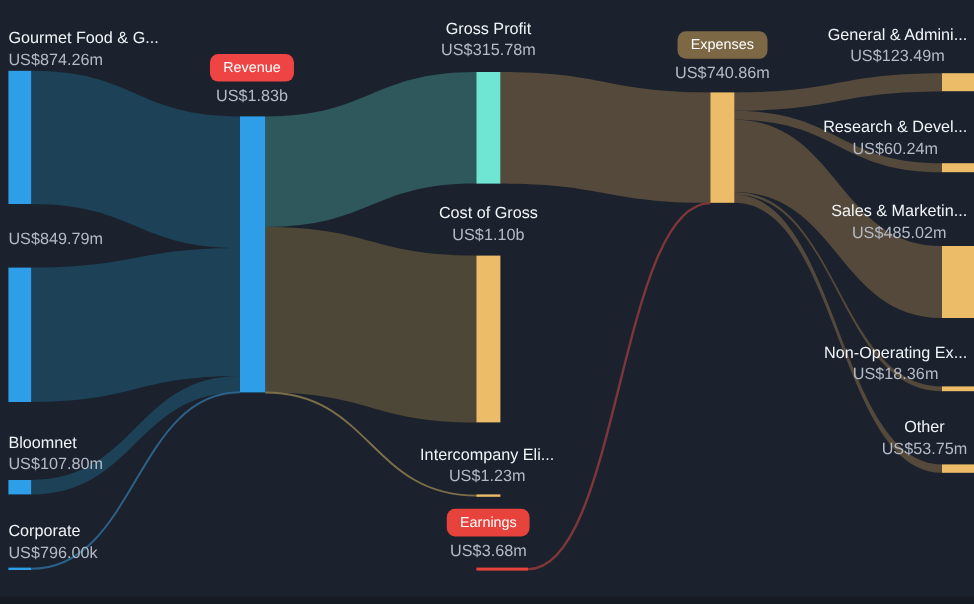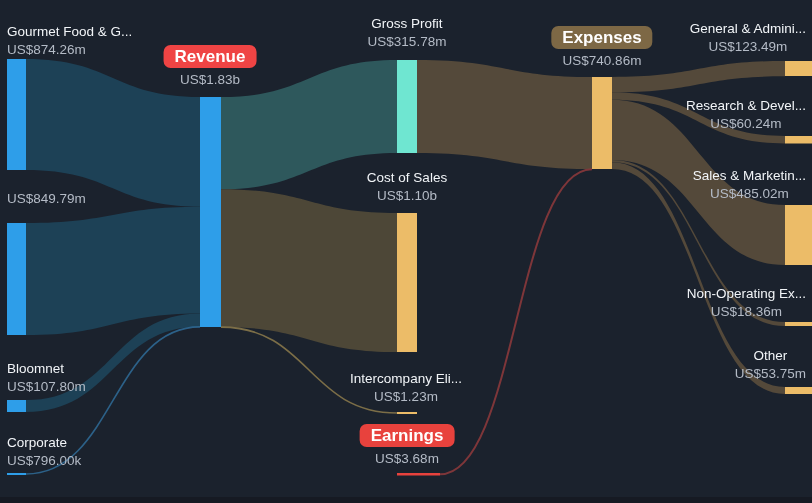--- a/index.html
+++ b/index.html
@@ -9,21 +9,21 @@
     font-family:"Liberation Sans",sans-serif;
   }
   .stage svg{position:absolute;left:0;top:0;}
   .node-label{position:absolute;font-size:13.5px;white-space:nowrap;z-index:3;}
   .node-label .lbl{color:#f2f5f8;font-weight:500;line-height:18px;}
   .node-label .val{color:#b4bbc6;font-weight:400;line-height:18px;}
   .center{transform:translateX(-50%);text-align:center;}
   .rightal{text-align:center;}
   .badge{
     display:inline-block;padding:3px 11px;border-radius:7px;
-    color:#ffffff;font-size:17px;font-weight:700;line-height:17px;margin-bottom:3px;
+    color:#ffffff;font-size:12px;font-weight:400;line-height:17px;margin-bottom:3px;
   }
   .bottom-strip{position:absolute;left:0;right:0;bottom:0;height:6px;background:#161a23;z-index:1;}
 </style>
 </head>
 <body>
 
 <div class="stage">
   <svg id="flows-svg" width="812" height="503" viewBox="0 0 812 503">
       <path d="M26,59 C113,59 113,97 200,97 L200,206.7 C113,206.7 113,170 26,170 Z" fill="#1d4156"></path>
       <path d="M26,223 C113,223 113,206.7 200,206.7 L200,313.4 C113,313.4 113,335 26,335 Z" fill="#1d4156"></path>
@@ -77,21 +77,21 @@
   <div class="node-label center" style="left:210px;top:45px">
     <span class="badge" id="badge-revenue" style="background: #ef4444;">Revenue</span>
     <div class="val">US$1.83b</div>
   </div>
 
   <div class="node-label center" style="left:407px;top:15px">
     <div class="lbl">Gross Profit</div>
     <div class="val">US$315.78m</div>
   </div>
   <div class="node-label center" style="left:407px;top:169px">
-    <div class="lbl">Cost of Sales</div>
+    <div class="lbl">Cost of Gross</div>
     <div class="val">US$1.10b</div>
   </div>
   <div class="node-label center" style="left:406px;top:370px">
     <div class="lbl">Intercompany Eli...</div>
     <div class="val">US$1.23m</div>
   </div>
   <div class="node-label center" style="left:407px;top:424px">
     <span class="badge" id="badge-earnings" style="background: rgb(232, 66, 61);">Earnings</span>
     <div class="val">US$3.68m</div>
   </div>

